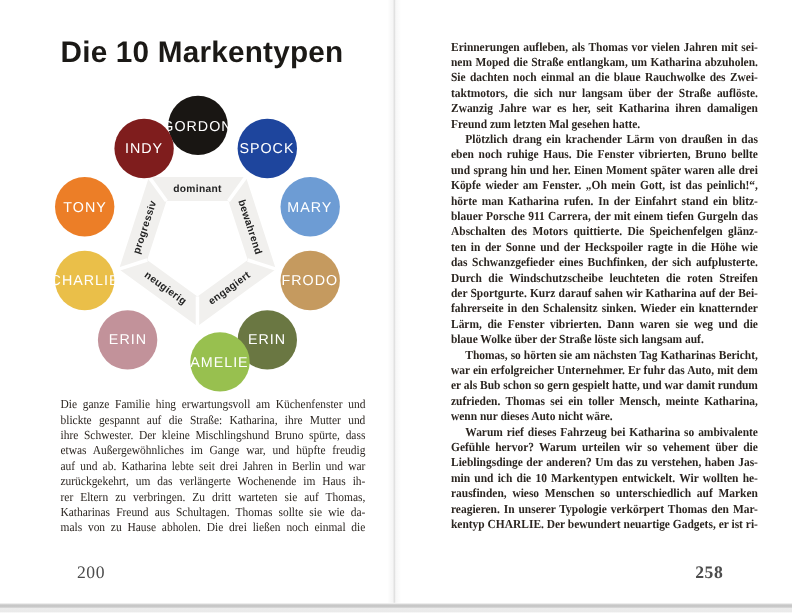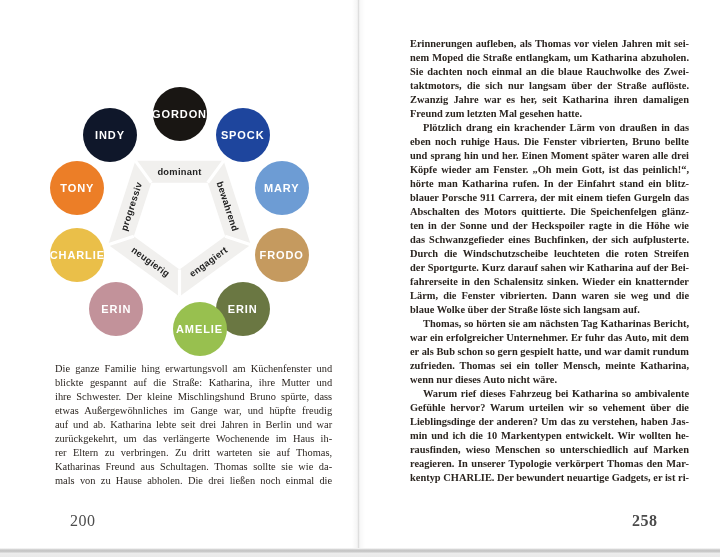--- a/index.html
+++ b/index.html
@@ -8,21 +8,21 @@
   .page{position:absolute;top:0;height:557px;background:#fff;}
   .page.left{left:0;width:358px;}
   .page.right{left:362px;width:358px;font-weight:bold;}
 
   h1.title{position:absolute;left:55px;top:32px;margin:0;font-family:"Liberation Sans",sans-serif;
            font-weight:600;font-size:27px;letter-spacing:.2px;color:#1b1916;}
 
   .diagram{position:absolute;left:0;top:0;width:360px;height:460px;}
   .diagram svg{position:absolute;left:0;top:0;}
   .type-circle{position:absolute;border-radius:50%;display:flex;align-items:center;justify-content:center;}
-  .type-circle span{font-family:"Liberation Sans",sans-serif;font-weight:bold;font-size:11px;
+  .type-circle span{font-family:"Liberation Sans",sans-serif;font-weight:normal;font-size:13px;
                     letter-spacing:.9px;color:#fff;white-space:nowrap;}
 
   .textcol{position:absolute;transform:scaleX(.93);transform-origin:0 0;color:#2b2520;}
   .tline{font-size:11.2px;line-height:14px;height:14px;white-space:nowrap;
          text-align:justify;text-align-last:justify;}
   .tline.short{text-align-last:left;}
   .tline.indent{text-indent:14px;}
   #left-col{left:55px;top:361px;width:298px;}
   #right-col{left:48px;top:36px;width:300px;}
 
@@ -37,20 +37,21 @@
           background:linear-gradient(#fff 0%,#c6c6c6 22%,#c9c9c9 42%,#ececec 58%,#e9e9e9 100%);}
   .penta-label{font-family:"Liberation Sans",sans-serif;font-weight:600;font-size:9.3px;
                letter-spacing:.3px;fill:#222;}
 </style>
 </head>
 <body>
 
 <div class="spread">
 
   <section class="page left">
+    <h1 class="title">Die 10 Markentypen</h1>
 
     <div class="diagram">
       <svg id="pentagon-svg" width="360" height="460" viewBox="0 0 360 460">
           <path d="M179.5,296.5L250.8,244.7L223.6,160.8L135.4,160.8L108.2,244.7ZM179.5,269.5L225.2,236.3L207.7,182.7L151.3,182.7L133.8,236.3Z" fill-rule="evenodd" fill="#f1f0ee"></path>
           <line x1="179.5" y1="269.5" x2="179.5" y2="296.5" stroke="#fff" stroke-width="3.2"></line>
           <line x1="225.15071278216737" y1="236.33281572999746" x2="250.8292387221365" y2="244.67627457812105" stroke="#fff" stroke-width="3.2"></line>
           <line x1="207.71369211003872" y1="182.6671842700025" x2="223.5838939219355" y2="160.82372542187895" stroke="#fff" stroke-width="3.2"></line>
           <line x1="151.28630788996128" y1="182.6671842700025" x2="135.41610607806453" y2="160.82372542187895" stroke="#fff" stroke-width="3.2"></line>
           <line x1="133.84928721783263" y1="236.3328157299975" x2="108.17076127786349" y2="244.67627457812105" stroke="#fff" stroke-width="3.2"></line>
           <text transform="translate(179.5,172.2) rotate(0)" text-anchor="middle" dominant-baseline="middle" class="penta-label">dominant</text>
@@ -80,21 +81,21 @@
           </div>
           <div class="type-circle" style="left: 89.3px; top: 281.5px; width: 54px; height: 54px; background: rgb(194, 146, 154);">
             <span>ERIN</span>
           </div>
           <div class="type-circle" style="left: 50.3px; top: 227.7px; width: 54px; height: 54px; background: rgb(234, 191, 73);">
             <span>CHARLIE</span>
           </div>
           <div class="type-circle" style="left: 50.3px; top: 161.3px; width: 54px; height: 54px; background: rgb(236, 126, 39);">
             <span>TONY</span>
           </div>
-          <div class="type-circle" style="left: 83px; top: 107.5px; width: 54px; height: 54px; background: #0f172a;">
+          <div class="type-circle" style="left: 104px; top: 107.5px; width: 54px; height: 54px; background: #7f1d1d;">
             <span>INDY</span>
           </div>
         </div>
     </div>
 
     <div class="textcol" id="left-col">
         <div class="tline">Die ganze Familie hing erwartungsvoll am Küchenfenster und</div>
         <div class="tline">blickte gespannt auf die Straße: Katharina, ihre Mutter und</div>
         <div class="tline">ihre Schwester. Der kleine Mischlingshund Bruno spürte, dass</div>
         <div class="tline">etwas Außergewöhnliches im Gange war, und hüpfte freudig</div>

